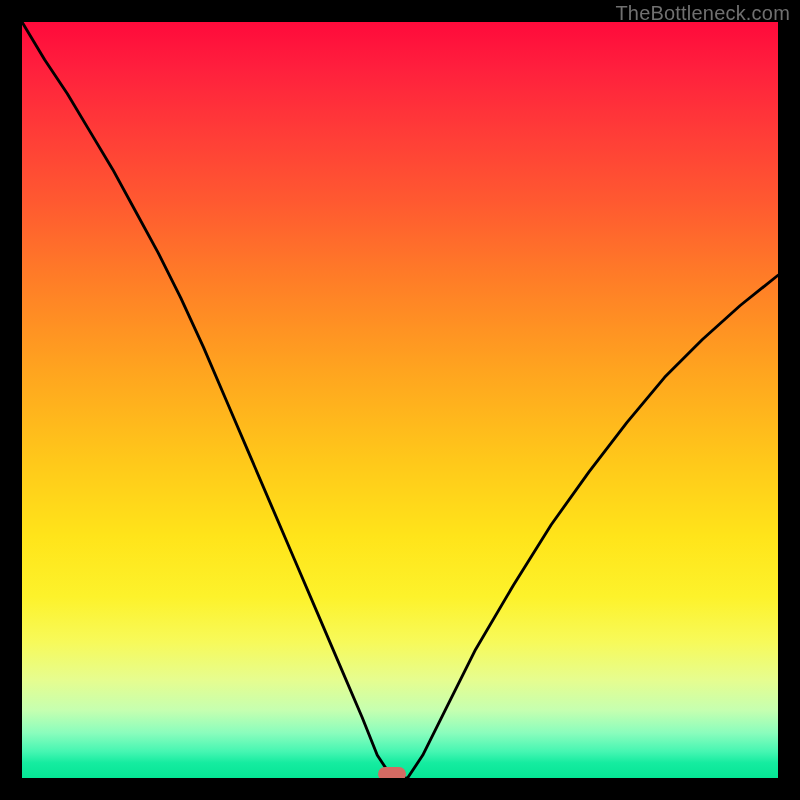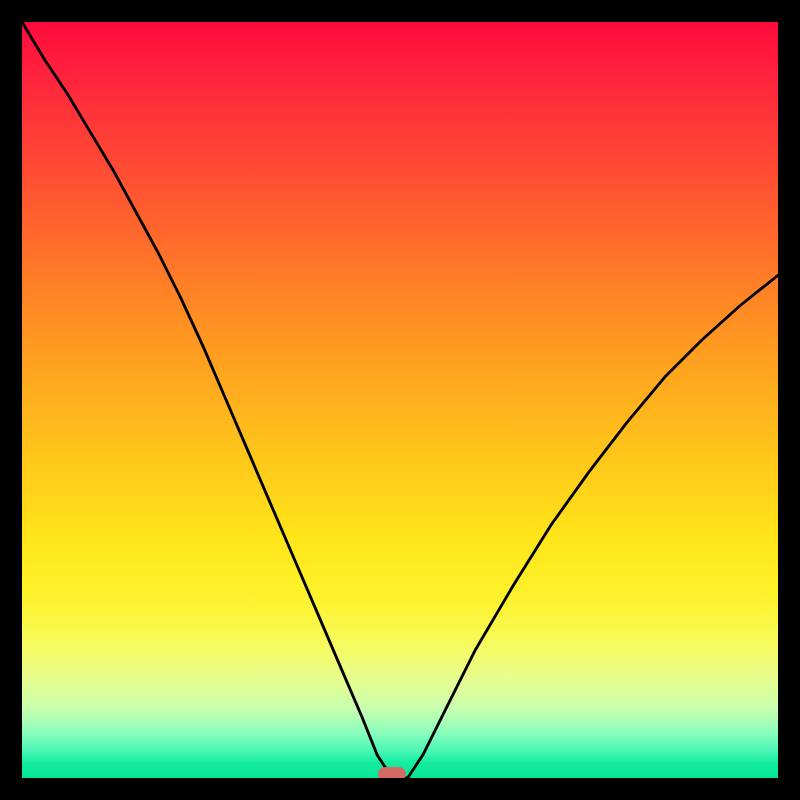--- a/index.html
+++ b/index.html
@@ -66,20 +66,21 @@
     font-family: Arial, Helvetica, sans-serif;
     font-size: 20px;
     color: #707070;
     letter-spacing: 0.2px;
   }
 </style>
 </head>
 <body>
 
 <div class="stage">
+  <div class="watermark">TheBottleneck.com</div>
   <div class="plot">
     <div class="gradient"></div>
     <svg class="curve" viewBox="0 0 100 100" preserveAspectRatio="none">
       <path fill="none" stroke="#000" stroke-width="0.38" stroke-linejoin="round" stroke-linecap="round" d="M0.00 0.00 L3.00 5.00 L6.00 9.50 L9.00 14.50 L12.00 19.50 L15.00 25.00 L18.00 30.50 L21.00 36.50 L24.00 43.00 L27.00 50.00 L30.00 57.00 L33.00 64.00 L36.00 71.00 L39.00 78.00 L42.00 85.00 L45.00 92.00 L47.00 97.00 L49.00 100.00 L51.00 100.00 L53.00 97.00 L56.00 91.00 L60.00 83.00 L65.00 74.50 L70.00 66.50 L75.00 59.50 L80.00 53.00 L85.00 47.00 L90.00 42.00 L95.00 37.50 L100.00 33.50"></path>
     </svg>
     <div class="marker" style="left: 370.44px; top: 752px;"></div>
   </div>
 </div>
 
 </body></html>

